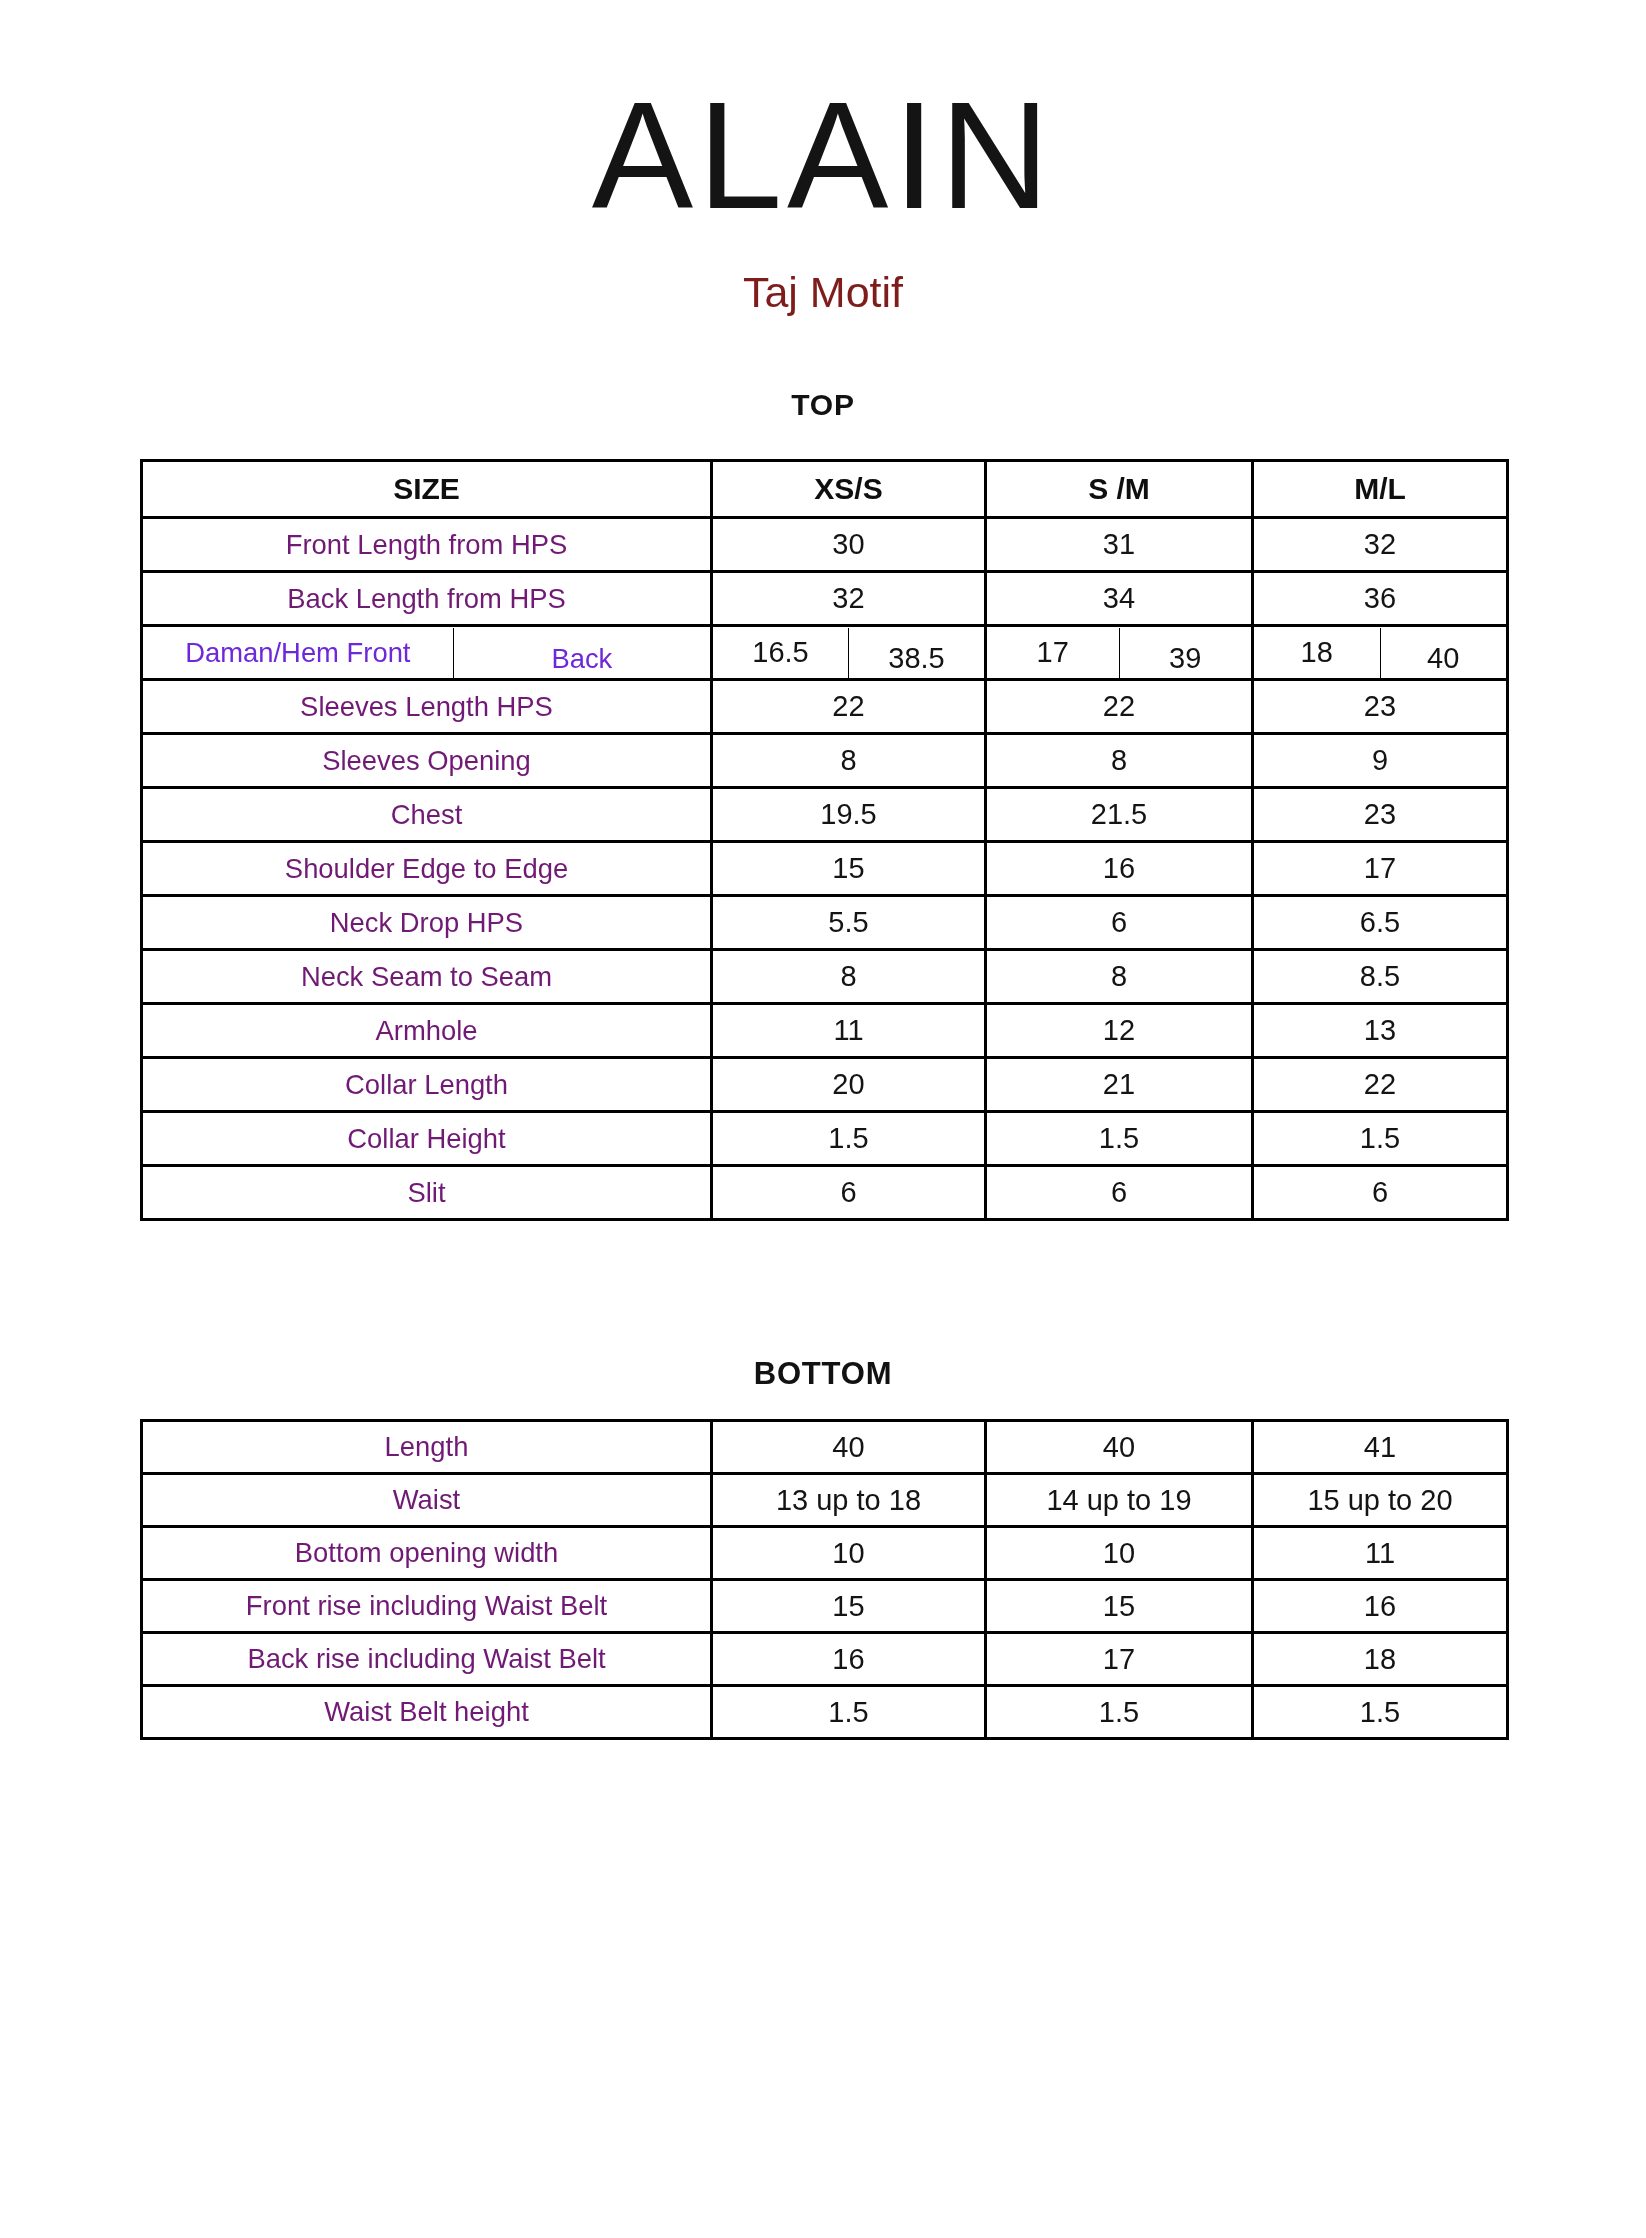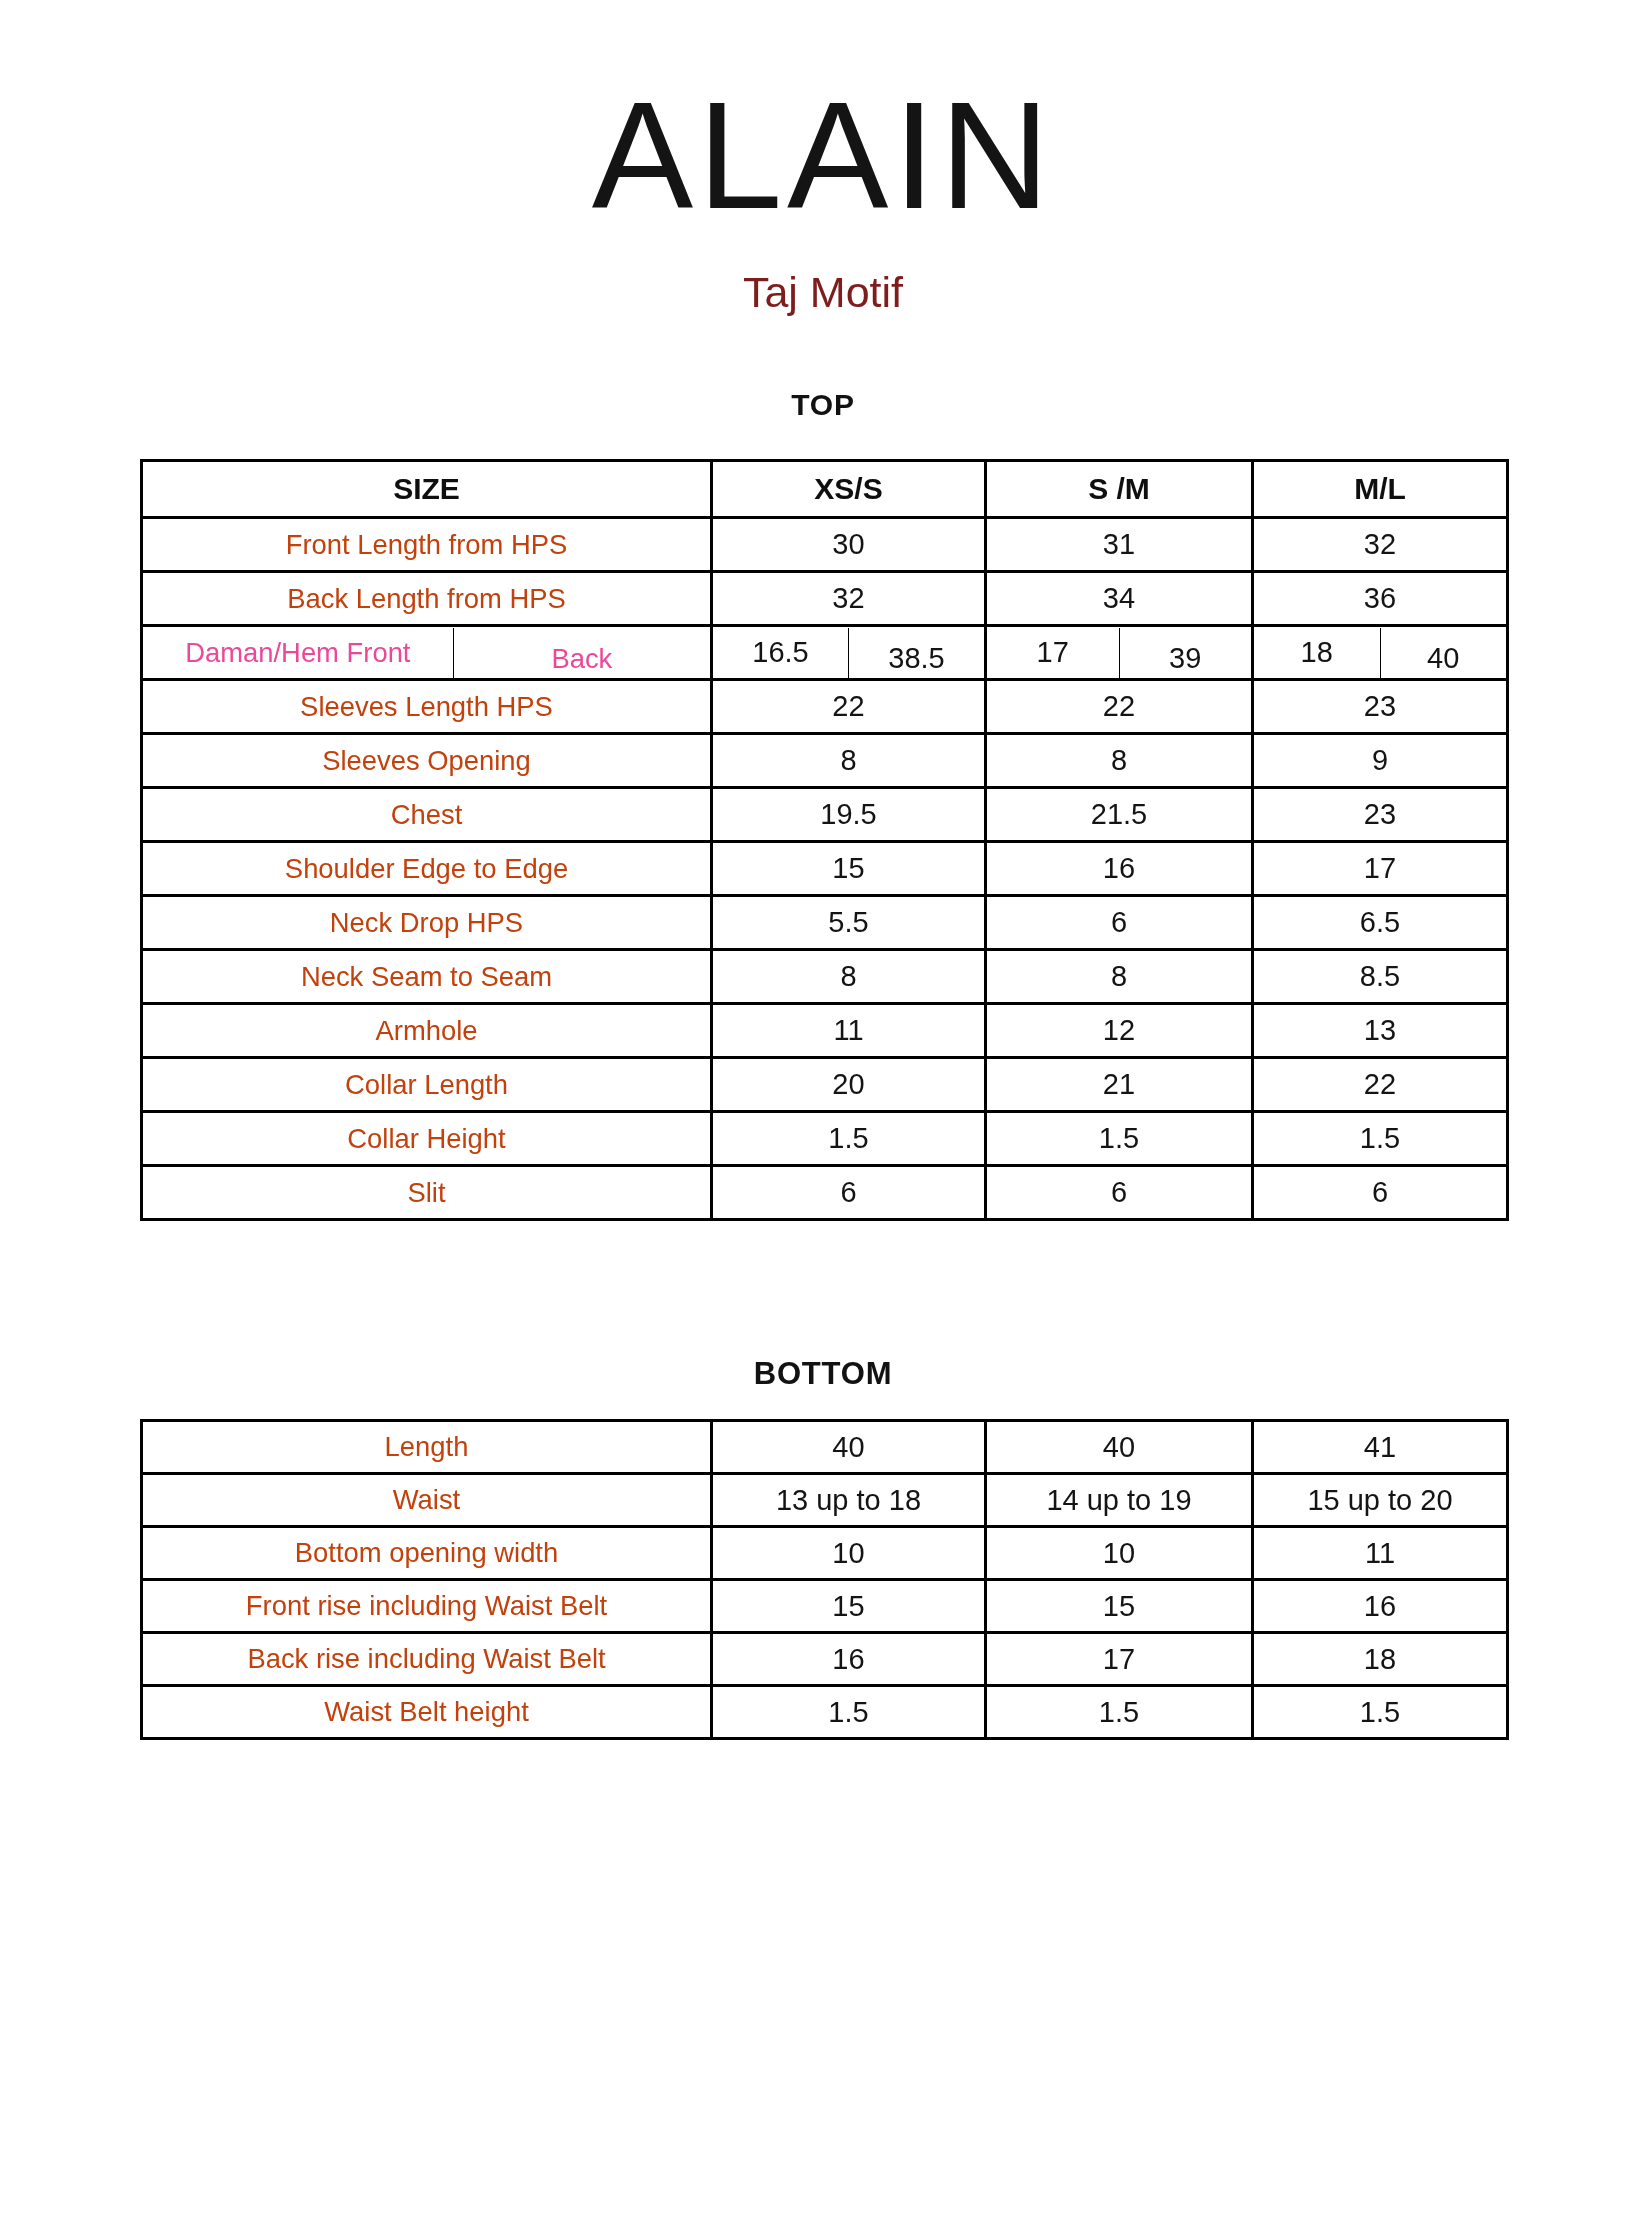--- a/index.html
+++ b/index.html
@@ -57,36 +57,36 @@
     border:3.8px solid #000000;
     text-align:center;
     vertical-align:middle;
     padding:0;
   }
   .top-table tr.header-row { height:57px; }
   .top-table tr.data-row { height:54px; }
   .bottom-table tr.data-row { height:53px; }
 
   .size-table th { font-size:30px; font-weight:700; color:#0f0f0f; }
-  .label-cell { font-size:27.4px; font-weight:500; color:#c2410c; }
+  .label-cell { font-size:27.4px; font-weight:500; color:#701a75; }
   .value-cell { font-size:29px; font-weight:400; color:#141414; }
 
   
   td.split-cell { padding:0; }
   .split { display:flex; align-items:stretch; height:50px; width:100%; }
   .split .sub {
     flex:1;
     display:flex;
     align-items:center;
     justify-content:center;
     border-right:1.5px solid #000000;
   }
   .split .sub:last-child { border-right:none;margin-top:12px; }
   .label-split .sub:first-child { flex:0 0 54.8%; }
-  .split .sub-label { font-size:27.4px; font-weight:500; color:#ec4899; }
+  .split .sub-label { font-size:27.4px; font-weight:500; color:#6d28d9; }
   .split .sub-val { font-size:29px; font-weight:400; color:#141414; }
 </style>
 </head>
 <body>
 
 <div class="page">
 
   <h1 class="brand">ALAIN</h1>
   <h2 class="product">Taj Motif</h2>
 

